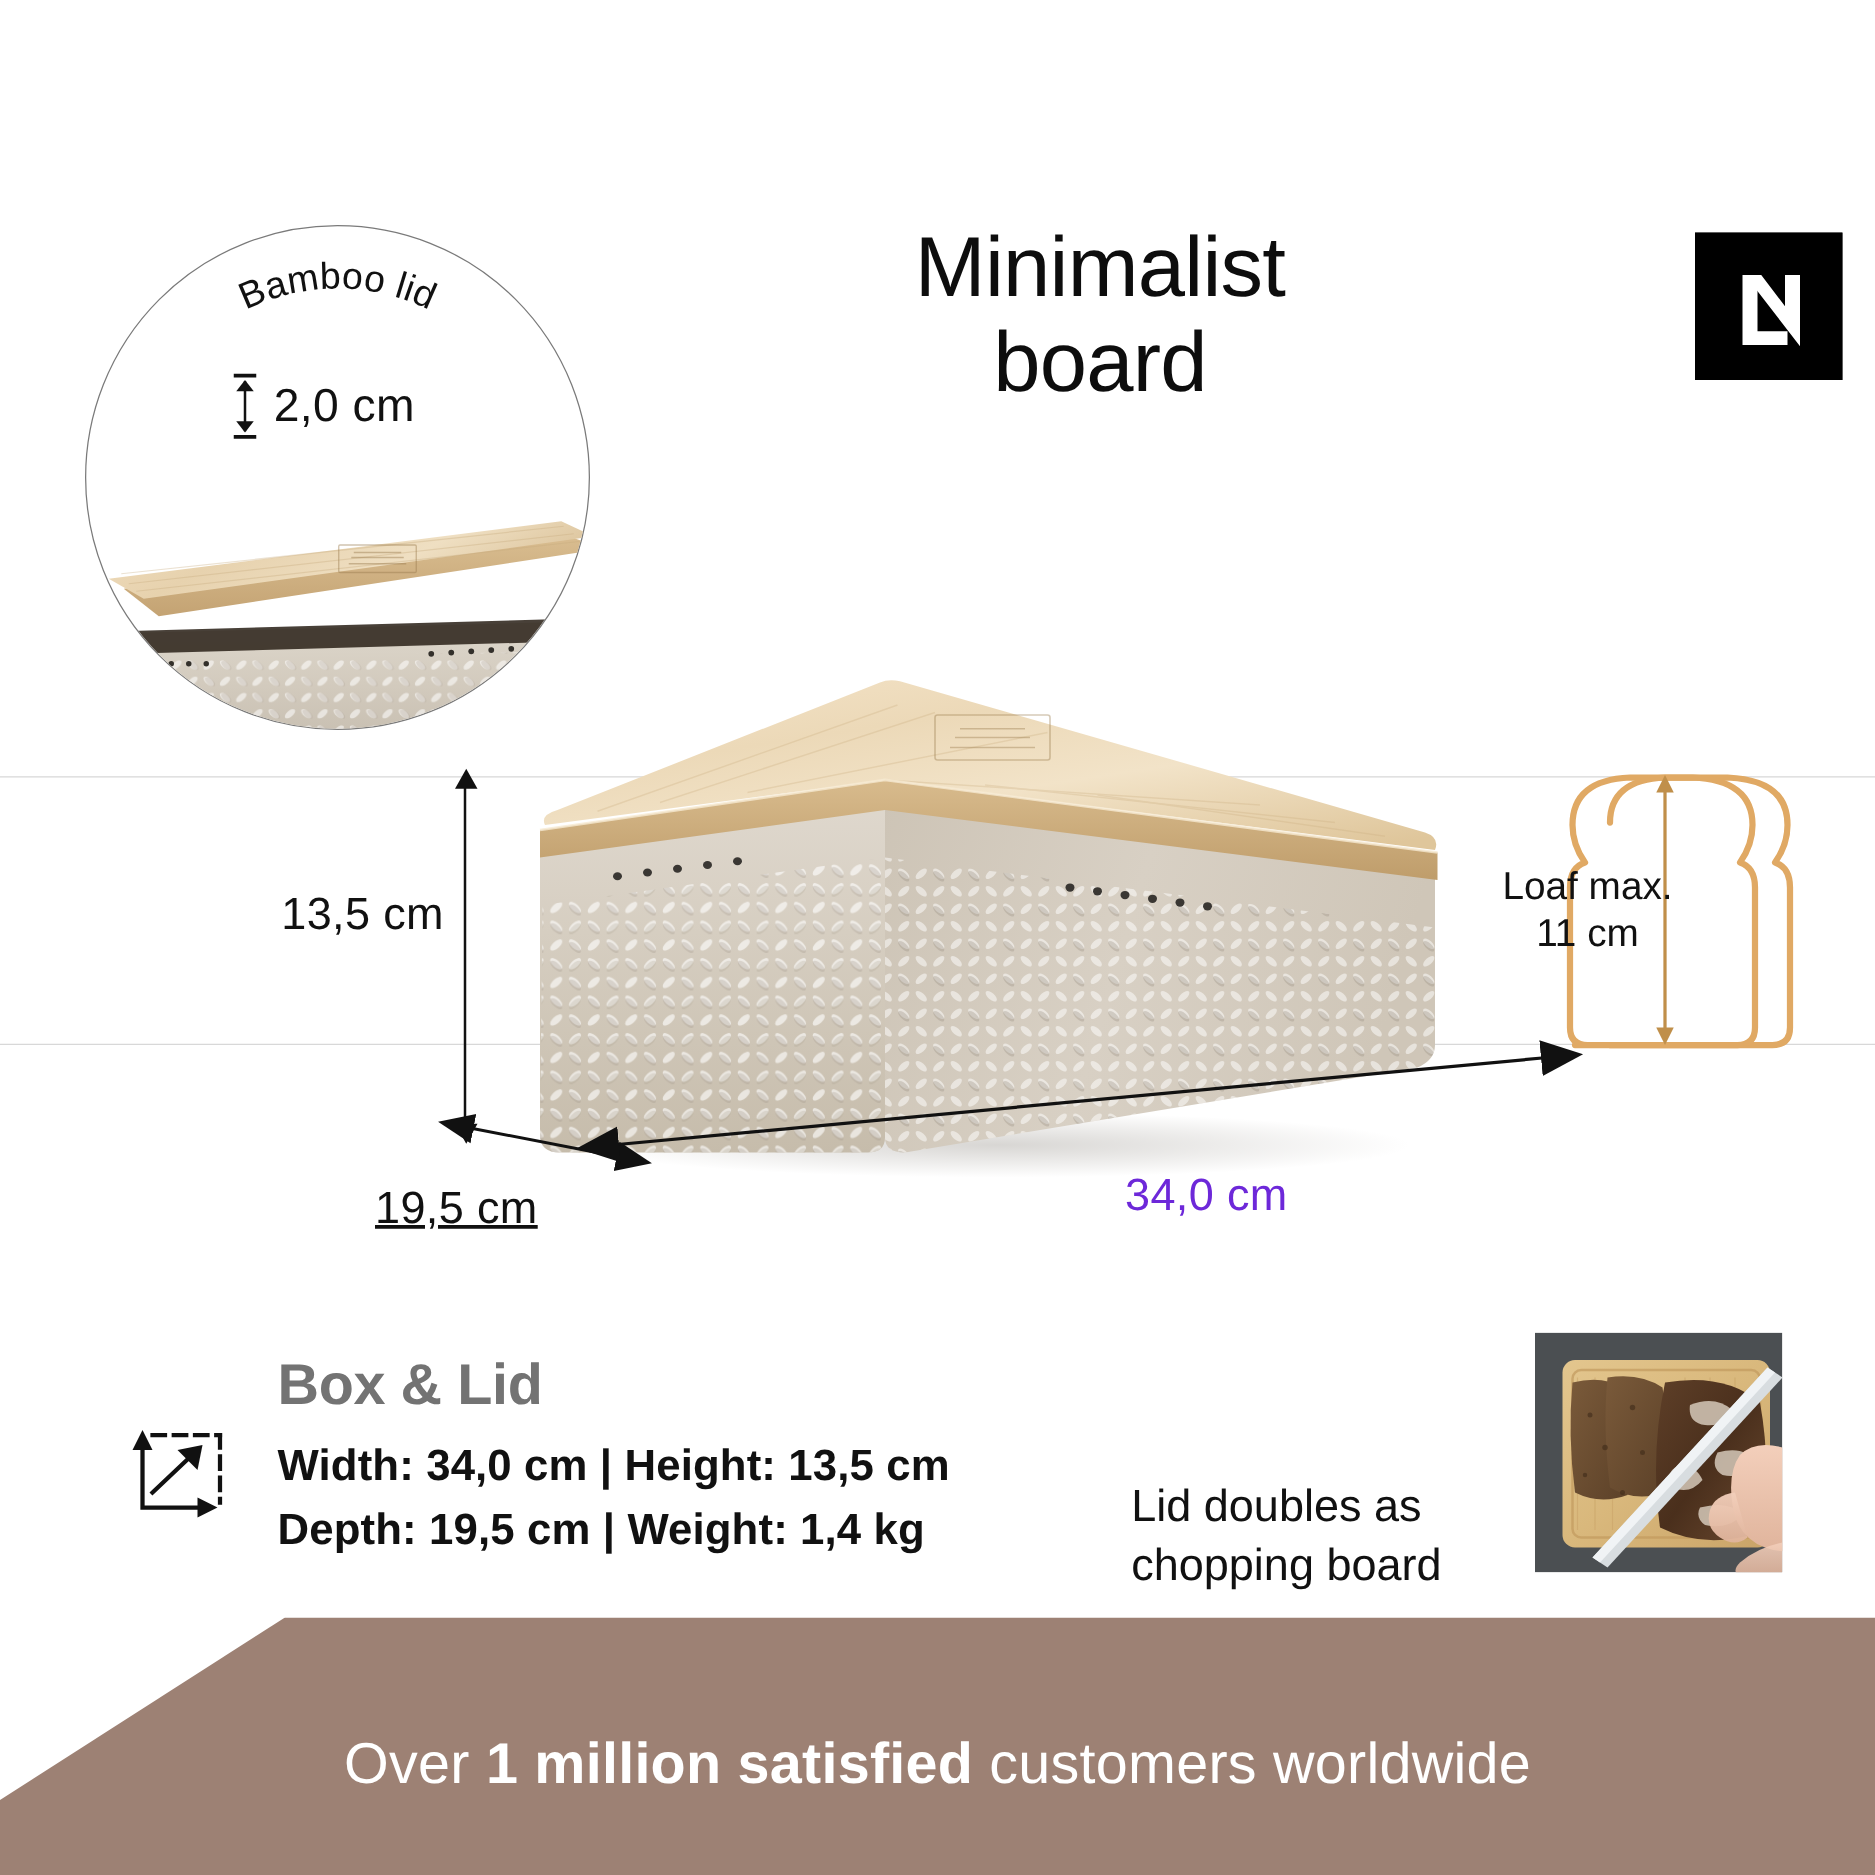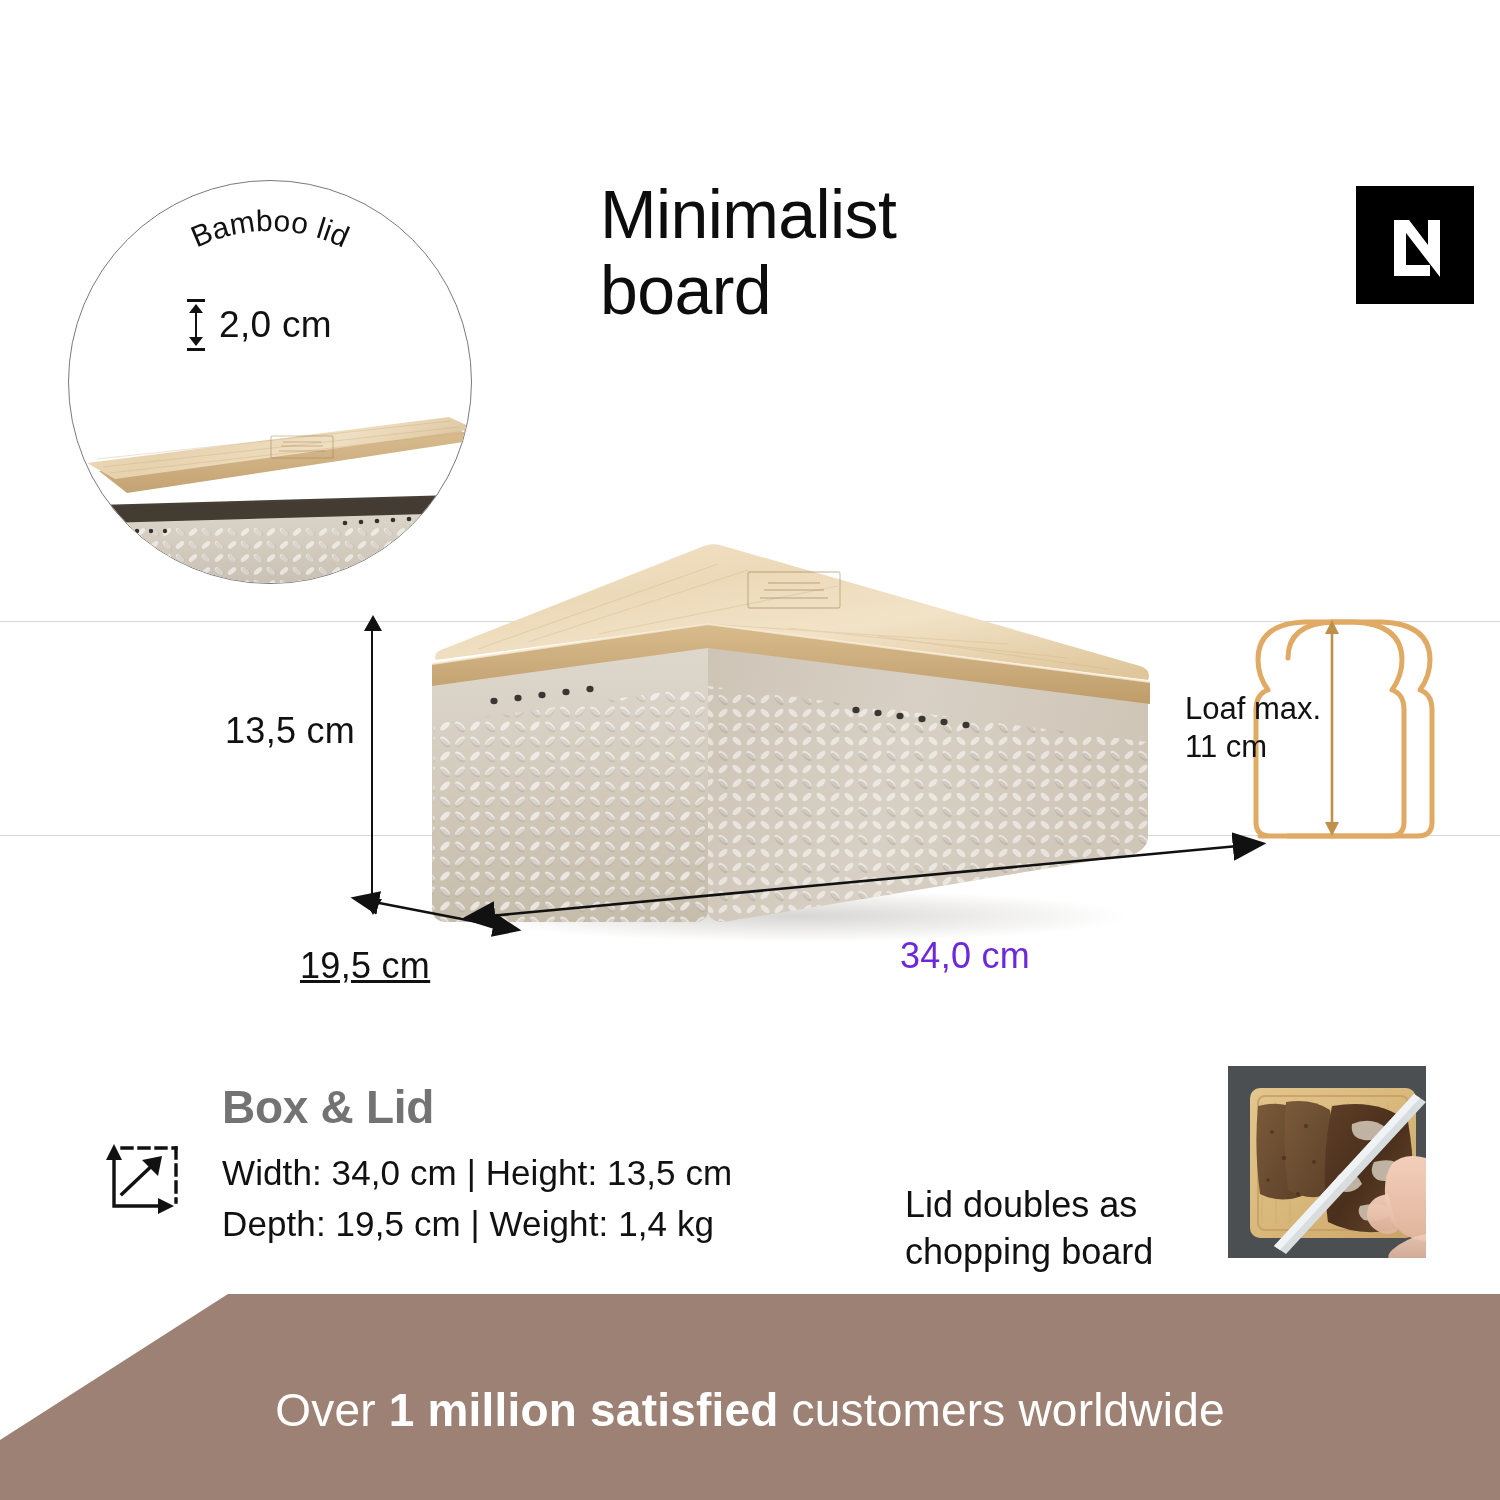--- a/index.html
+++ b/index.html
@@ -46,21 +46,21 @@
   .vdim-ico .ah.dn{bottom:5px;border-top:9px solid #111;}
   .inset-dim-text{font-size:37px;font-weight:400;color:#111;letter-spacing:.3px;}
 
   
   .inset-photo{position:absolute;left:-12px;top:228px;width:432px;height:200px;}
 
   
   .headline{
     position:absolute;left:600px;top:176px;width:560px;
     font-size:68px;line-height:1.12;font-weight:400;color:#0d0d0d;
-    text-align:left;letter-spacing:-.6px;
+    text-align:center;letter-spacing:-.6px;
   }
 
   
   .logo{position:absolute;left:1356px;top:186px;width:118px;height:118px;background:#000;}
   .logo svg{display:block;}
 
   
   .product{position:absolute;left:408px;top:524px;width:760px;height:420px;}
 
   
@@ -79,28 +79,28 @@
   
   .wdim{position:absolute;left:480px;top:838px;width:770px;height:86px;}
   .wdim svg{display:block;overflow:visible;}
   .wdim-label{position:absolute;left:900px;top:935px;font-size:36px;color:#6d28d9;letter-spacing:.3px;}
 
   
   .loaf{position:absolute;left:1232px;top:614px;width:220px;height:228px;}
   .loaf svg{display:block;}
   .loaf-label{
     position:absolute;left:1185px;top:690px;width:170px;
-    font-size:31px;line-height:1.22;color:#111;text-align:left;
+    font-size:31px;line-height:1.22;color:#111;text-align:center;
   }
   .loaf-label .l2{display:block;}
 
   
   .spec-icon{position:absolute;left:100px;top:1136px;width:84px;height:84px;}
   .spec-title{position:absolute;left:222px;top:1080px;font-size:46px;font-weight:700;color:#737373;letter-spacing:-.3px;}
-  .spec-lines{position:absolute;left:222px;top:1148px;font-size:35px;line-height:1.45;color:#111;letter-spacing:.1px;}
+  .spec-lines{position:absolute;left:222px;top:1148px;font-size:35px;line-height:1.45;color:#111;letter-spacing:.1px;font-weight:bold;}
 
   
   .chop-text{
     position:absolute;left:905px;top:1150px;width:300px;
     font-size:36px;line-height:1.3;color:#111;margin-top:32px;
   }
   .chop-text .l2{display:block;}
   .chop-photo{position:absolute;left:1228px;top:1066px;width:198px;height:192px;overflow:hidden;}
 
   

